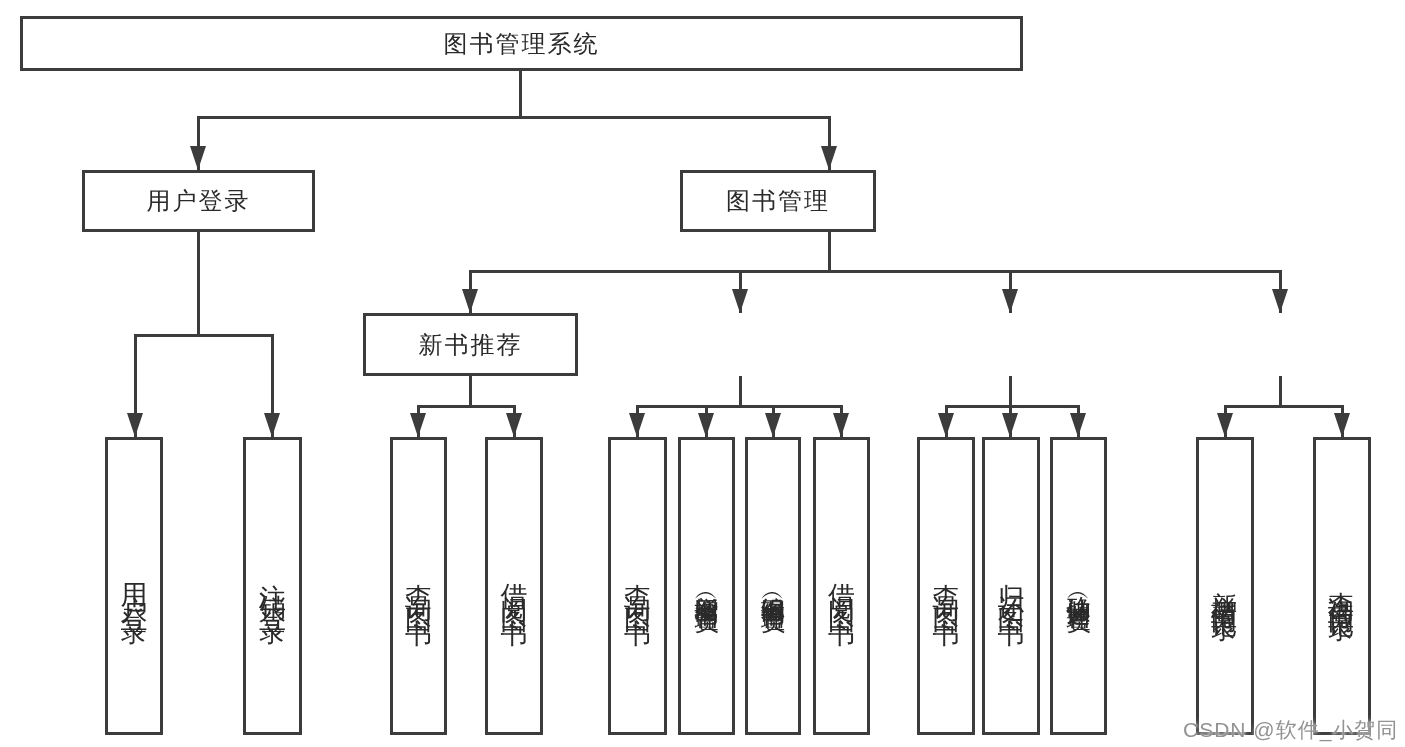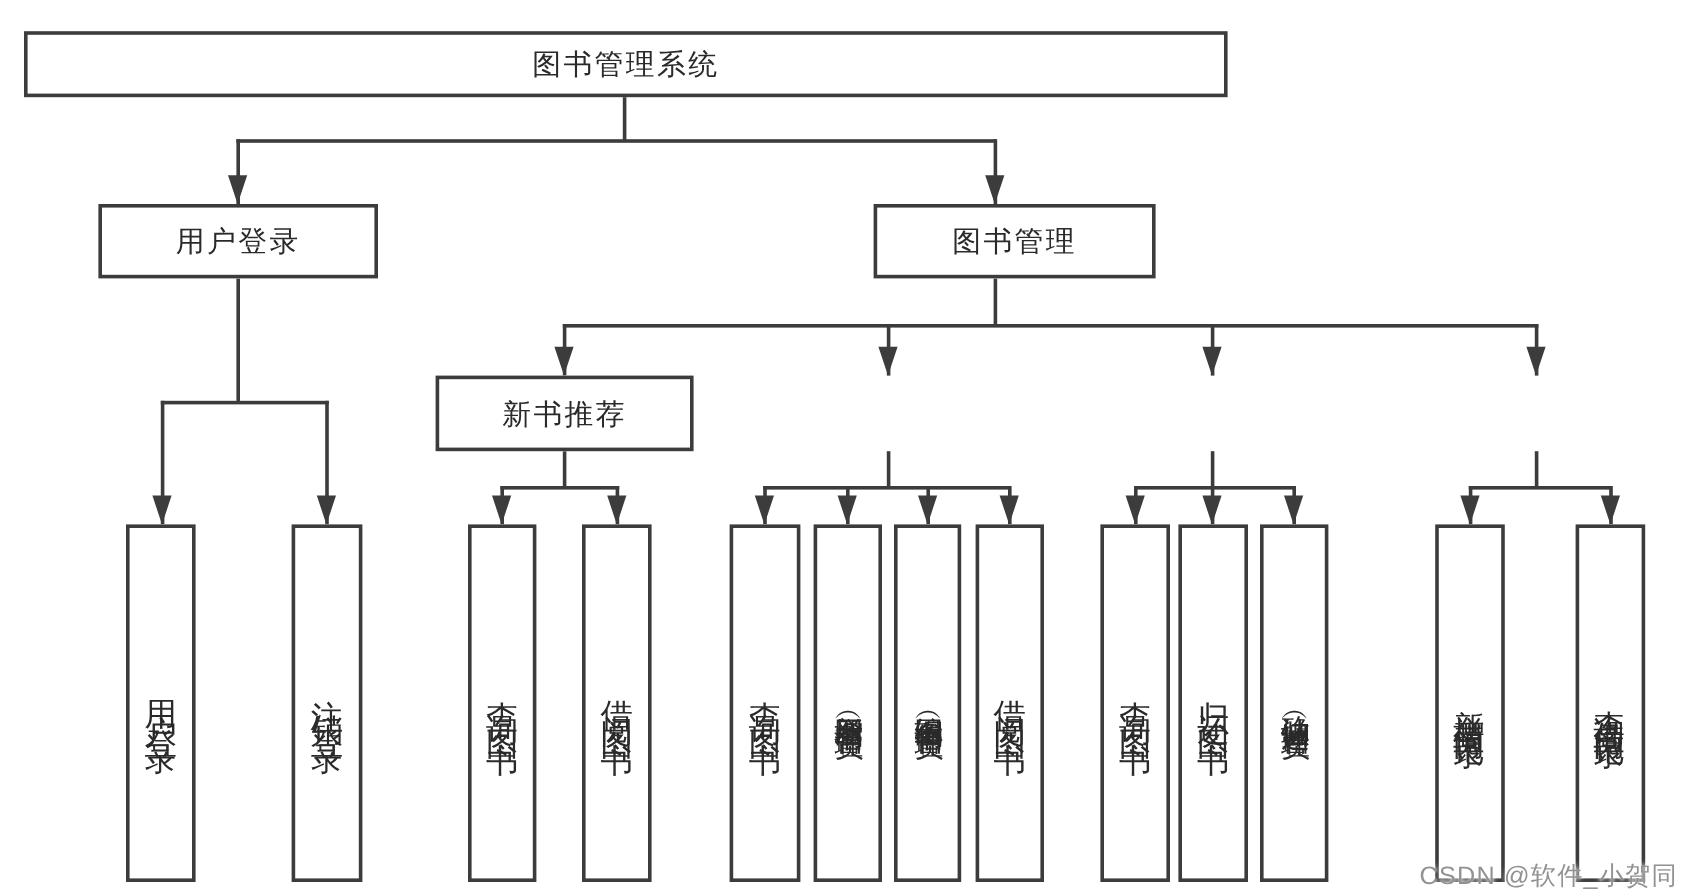--- a/index.html
+++ b/index.html
@@ -55,35 +55,35 @@
     letter-spacing: 1px;
     z-index: 3;
     text-shadow: 0 0 3px #ffffff, 0 0 6px #ffffff;
   }
 </style>
 </head>
 <body>
 
 <div id="canvas">
 
-  <div class="node" style="left:20px; top:26px; width:1003px; height:55px;">
+  <div class="node" style="left:20px; top:16px; width:1003px; height:55px;">
     <span>图书管理系统</span>
   </div>
 
   <div class="vline" style="left:519px; top:68px; height:49px;"></div>
   <div class="hline" style="left:197px; top:116px; width:633px;"></div>
   <div class="vline" style="left:197px; top:116px; height:54px;"></div>
   <div class="vline" style="left:828px; top:116px; height:54px;"></div>
   <div class="arrow" style="left:190px; top:146px;"></div>
   <div class="arrow" style="left:821px; top:146px;"></div>
 
   <div class="node" style="left:82px; top:170px; width:233px; height:62px;">
     <span>用户登录</span>
   </div>
-  <div class="node" style="left:728px; top:170px; width:235px; height:62px;">
+  <div class="node" style="left:680px; top:170px; width:196px; height:62px;">
     <span>图书管理</span>
   </div>
 
   <div class="vline" style="left:197px; top:232px; height:103px;"></div>
   <div class="hline" style="left:134px; top:334px; width:140px;"></div>
   <div class="vline" style="left:134px; top:334px; height:103px;"></div>
   <div class="vline" style="left:271px; top:334px; height:103px;"></div>
   <div class="arrow" style="left:127px; top:413px;"></div>
   <div class="arrow" style="left:264px; top:413px;"></div>
 

